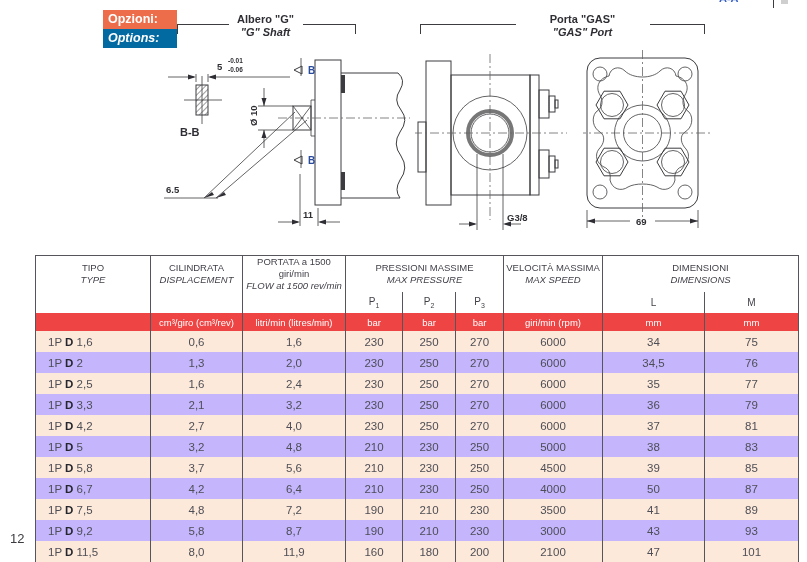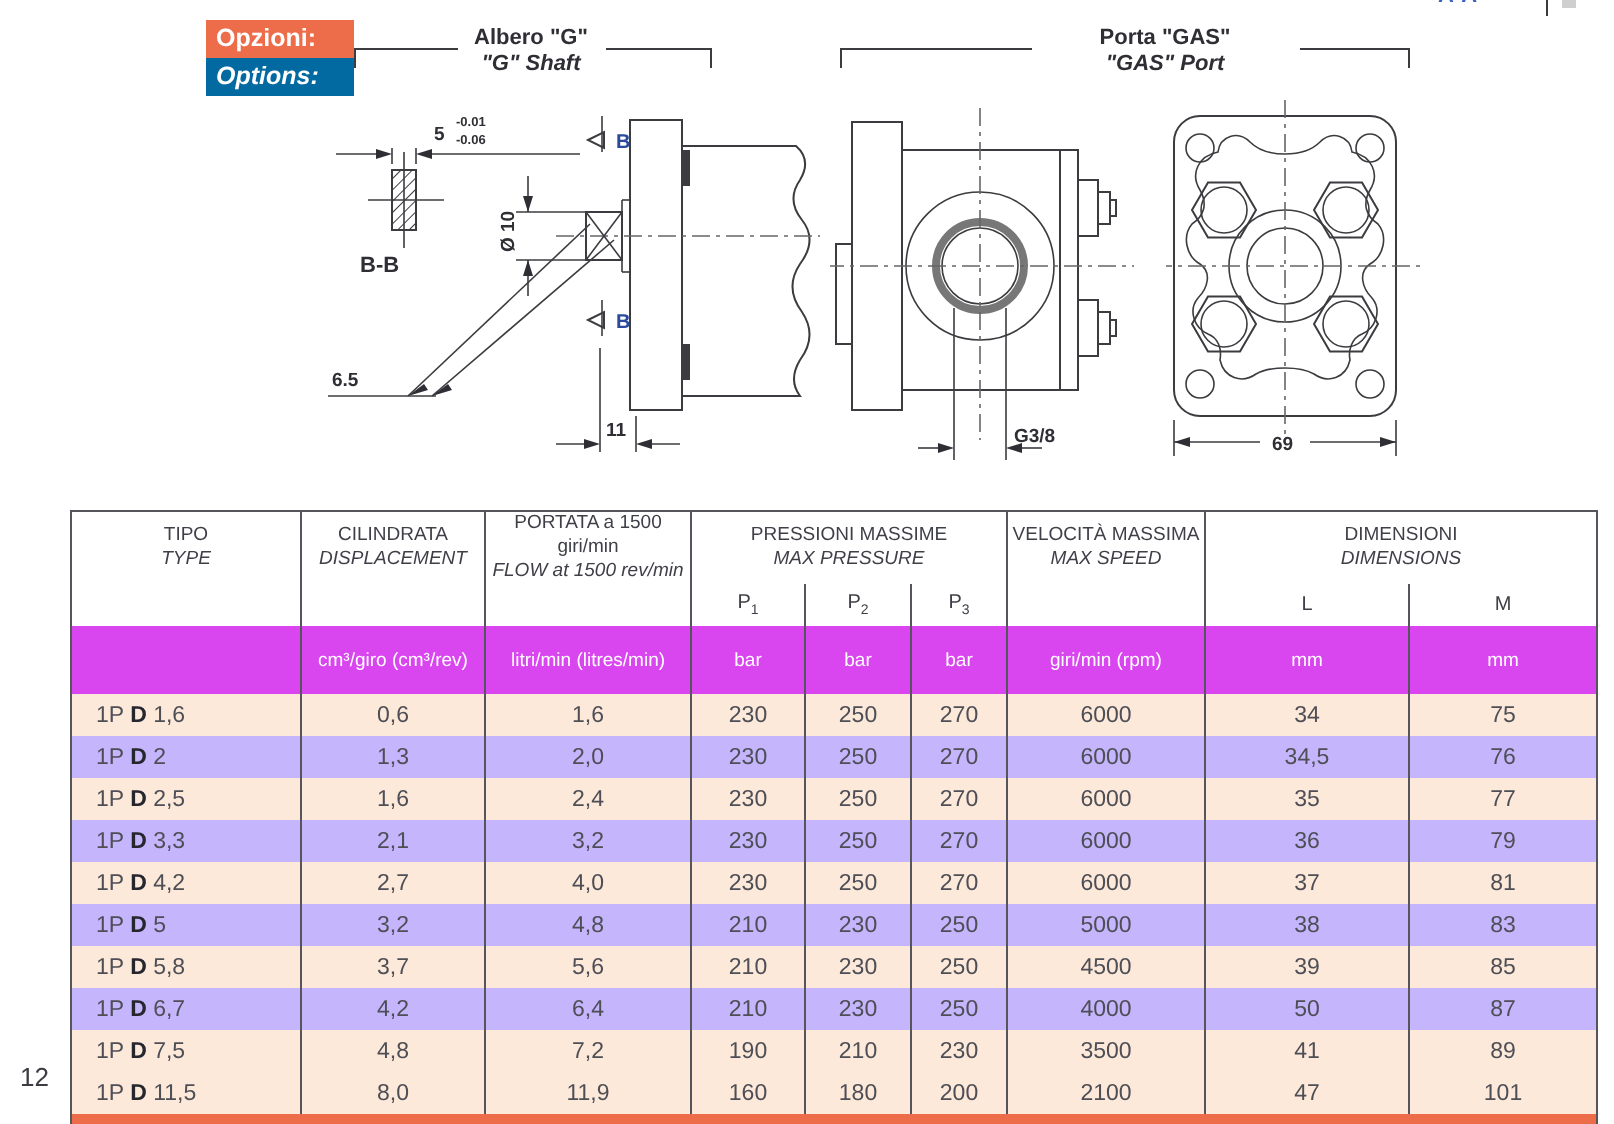--- a/index.html
+++ b/index.html
@@ -34,21 +34,21 @@
 
   
   .spectable{position:absolute;left:35px;top:255px;width:763px;border-collapse:collapse;
              border:1px solid #55555b;table-layout:fixed;}
   .spectable td,.spectable th{border-right:1px solid #55555b;padding:0;margin:0;
              text-align:center;vertical-align:middle;font-weight:normal;}
   .spectable .hit{font-size:9.5px;color:#3f3f48;line-height:12px;}
   .spectable .hen{font-size:9.5px;font-style:italic;color:#3f3f48;line-height:12px;}
   .srow td{height:21px;background:#fff;font-size:10px;color:#3f3f48;}
   .srow .sub{font-size:7px;vertical-align:sub;}
-  .urow td{height:34px;background:#d946ef;color:#fff;font-size:9.5px;}
+  .urow td{height:18px;background:#ef4444;color:#fff;font-size:9.5px;}
   .dr td{height:21px;font-size:11.5px;color:#4e4e56;}
   .dr.odd td{background:#fce9d9;}
   .dr.even td{background:#c4b5fd;}
   .dr .ctype{text-align:left;padding-left:12px;}
   .dr b{color:#26262e;font-weight:bold;}
   .barrow td{height:5px;background:#ed6c4a;border-right:none;}
 
   .pagenum{position:absolute;left:10px;top:531px;font-size:13px;color:#3b3b41;}
 </style>
 </head>
@@ -390,20 +390,31 @@
       <td class="ctype"><span>1P</span> <b>D</b> <span>7,5</span></td>
       <td>4,8</td>
       <td>7,2</td>
       <td>190</td>
       <td>210</td>
       <td>230</td>
       <td>3500</td>
       <td>41</td>
       <td>89</td>
     </tr>
+    <tr class="dr even">
+      <td class="ctype"><span>1P</span> <b>D</b> <span>9,2</span></td>
+      <td>5,8</td>
+      <td>8,7</td>
+      <td>190</td>
+      <td>210</td>
+      <td>230</td>
+      <td>3000</td>
+      <td>43</td>
+      <td>93</td>
+    </tr>
     <tr class="dr odd">
       <td class="ctype"><span>1P</span> <b>D</b> <span>11,5</span></td>
       <td>8,0</td>
       <td>11,9</td>
       <td>160</td>
       <td>180</td>
       <td>200</td>
       <td>2100</td>
       <td>47</td>
       <td>101</td>

